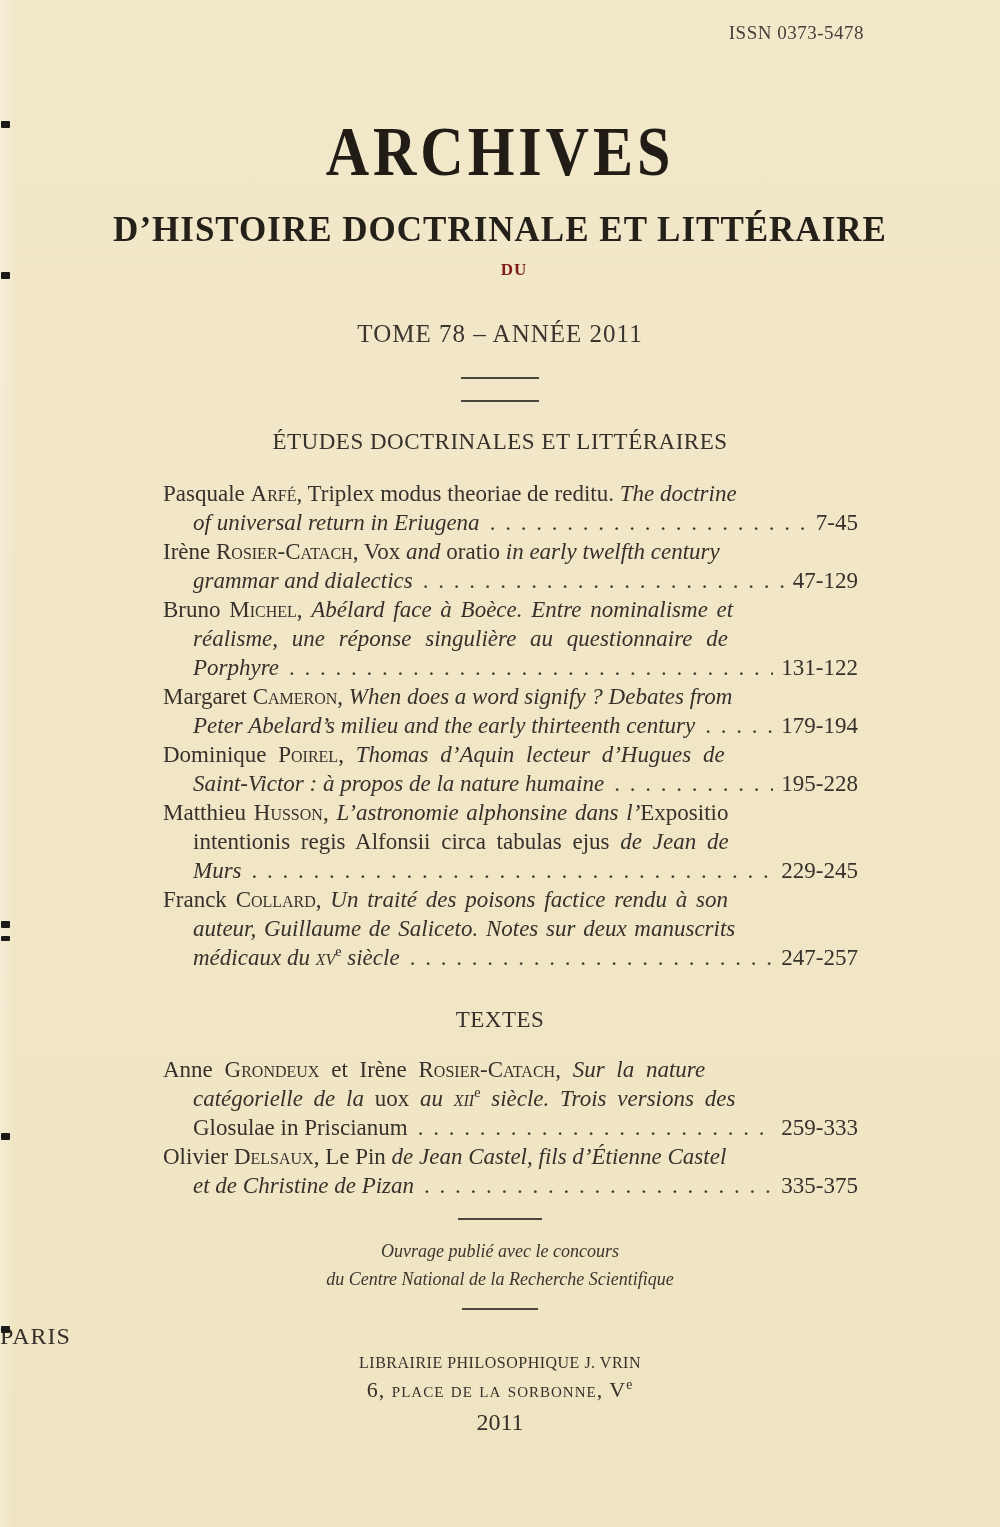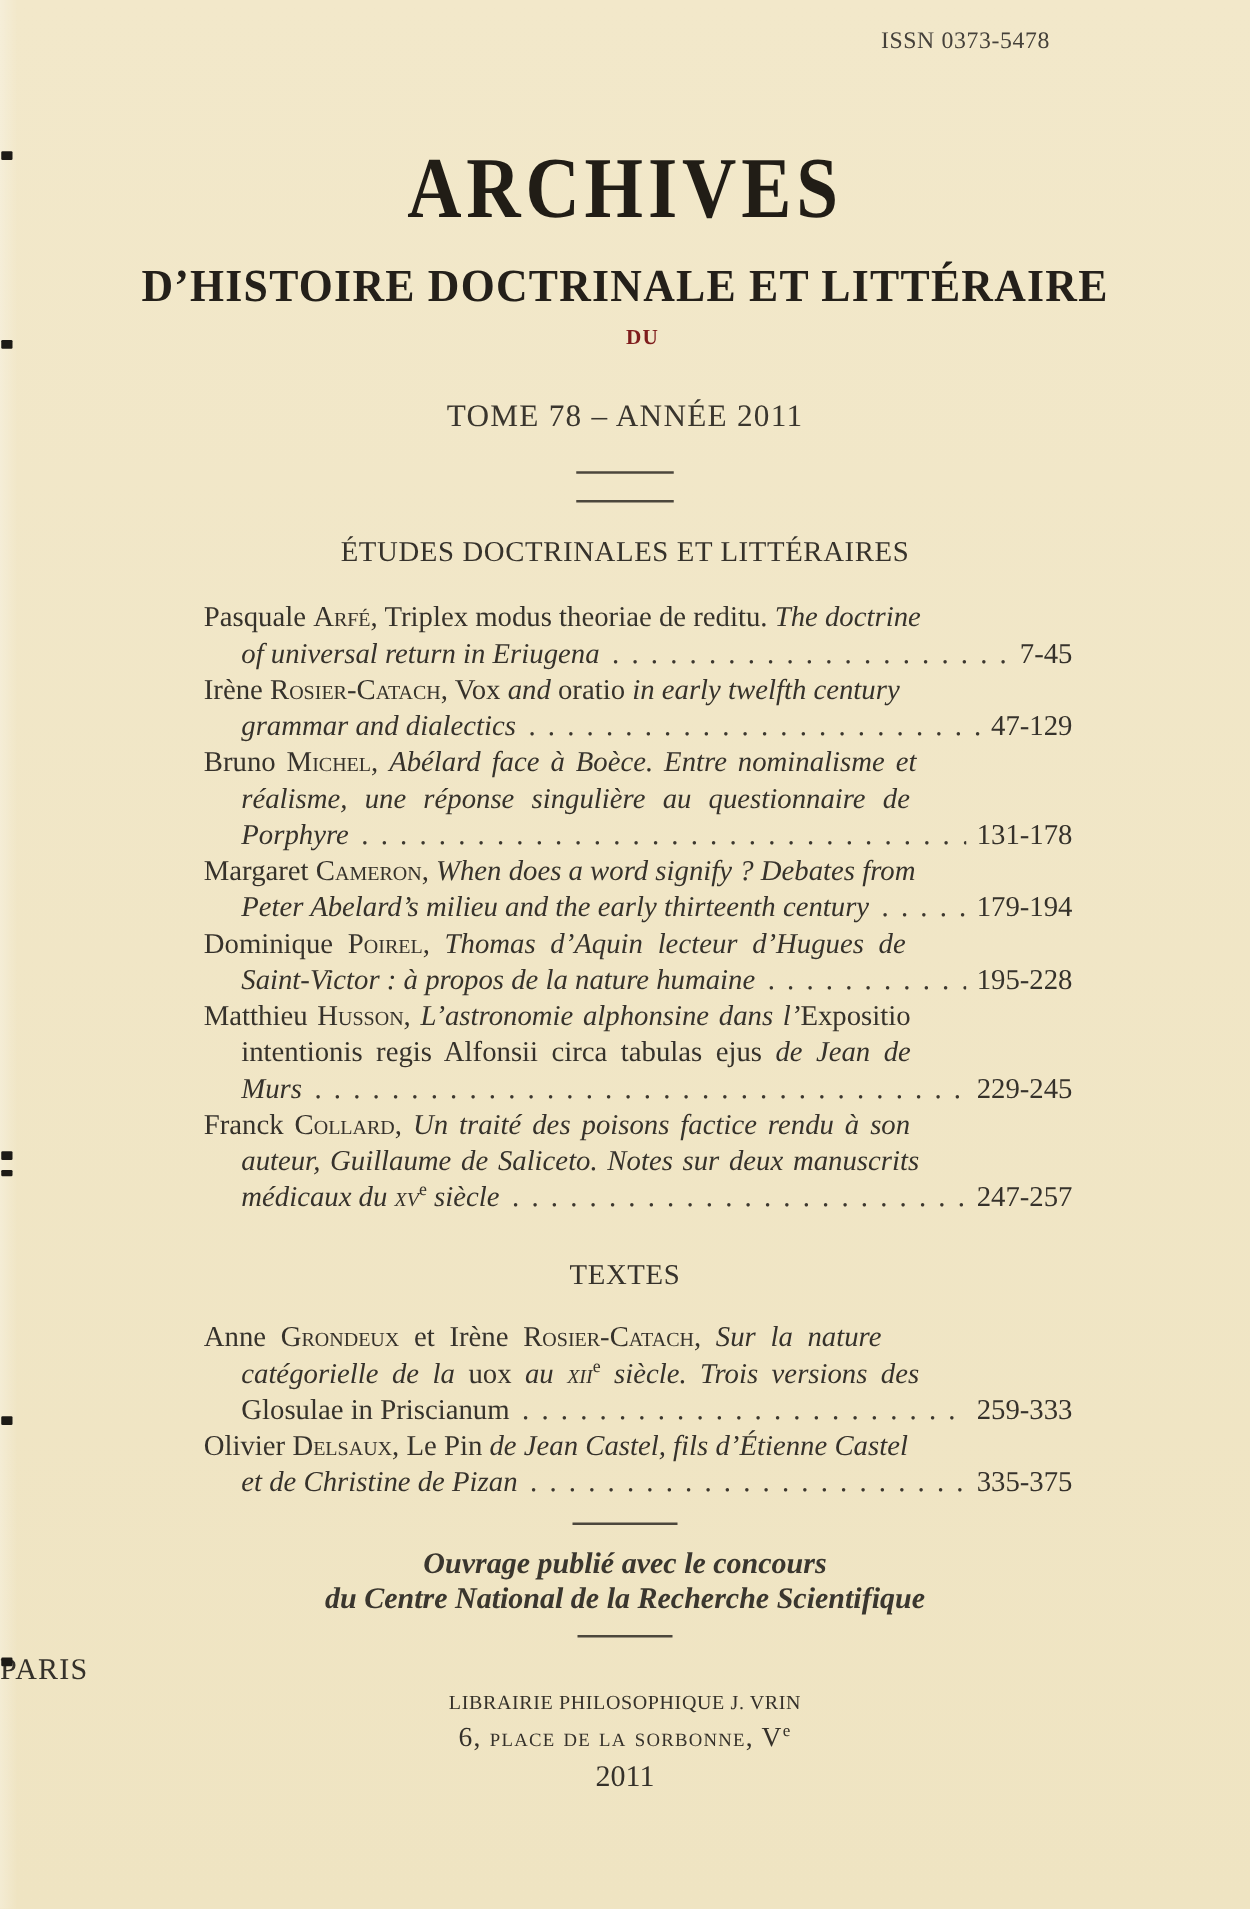--- a/index.html
+++ b/index.html
@@ -7,21 +7,21 @@
     width:1000px; height:1527px;
     background:#f0e6c6;
     background-image: linear-gradient(90deg, rgba(255,255,255,0.28) 0px, rgba(255,255,255,0.0) 14px),
                       linear-gradient(180deg, #f2e8ca 0%, #efe4c2 100%);
     font-family:"Liberation Serif", serif;
     color:#35312a;
     position:relative;
     overflow:hidden;
   }
   .issn {
-    position:absolute; top:22px; right:160px;
+    position:absolute; top:22px; right:136px;
     font-size:19px; letter-spacing:0.5px; color:#45413a;
   }
   .page { position:absolute; top:0; left:0; width:1000px; }
 
   .title-main {
     margin-top:112px; text-align:center;
     font-size:62px; font-weight:bold; color:#211d16;
     letter-spacing:4px; line-height:70px;
     transform:scale(0.97,1.12); transform-origin:center top;
   }
@@ -75,21 +75,21 @@
     margin:0 8px 0 10px; color:#3d382f;
   }
   .lead::after {
     content:". . . . . . . . . . . . . . . . . . . . . . . . . . . . . . . . . . . . . . . . . . . . . . . . . . . .";
     letter-spacing:2px;
   }
   .pages { white-space:nowrap; color:#36322b; }
 
   .credit {
     margin-top:17px; text-align:center; font-style:italic;
-    font-size:24px; line-height:28px; color:#3a362e;font-weight:bold;
+    font-size:18px; line-height:28px; color:#3a362e;
   }
   .city { margin-top:13px; text-align:left; font-size:24px; letter-spacing:1px; }
   .publisher { margin-top:4px; text-align:center; font-size:16px; letter-spacing:0.5px; }
   .address { margin-top:5px; text-align:center; font-size:22px; letter-spacing:1px; }
   .year { margin-top:6px; text-align:center; font-size:24px; }
 
   .scan-mark {
     position:absolute; left:1px; width:9px; height:7px;
     background:#1c1a16; border-radius:1px;
   }
@@ -130,21 +130,21 @@
         </div>
         <div class="toc-line" style="word-spacing: 3px;">
           <span class="lt"><span class="s-r">Bruno </span><span class="s-sc">Michel</span><span class="s-r">, </span><span class="s-i">Abélard face à Boèce. Entre nominalisme et</span></span>
         </div>
         <div class="toc-line indent" style="word-spacing: 8px;">
           <span class="lt"><span class="s-i">réalisme, une réponse singulière au questionnaire de</span></span>
         </div>
         <div class="toc-line indent">
           <span class="lt"><span class="s-i">Porphyre</span></span>
           <span class="lead"></span>
-          <span class="pages">131-178</span>
+          <span class="pages">131-122</span>
         </div>
         <div class="toc-line">
           <span class="lt"><span class="s-r">Margaret </span><span class="s-sc">Cameron</span><span class="s-r">, </span><span class="s-i">When does a word signify ? Debates from</span></span>
         </div>
         <div class="toc-line indent">
           <span class="lt"><span class="s-i">Peter Abelard’s milieu and the early thirteenth century</span></span>
           <span class="lead"></span>
           <span class="pages">179-194</span>
         </div>
         <div class="toc-line" style="word-spacing: 6px;">

